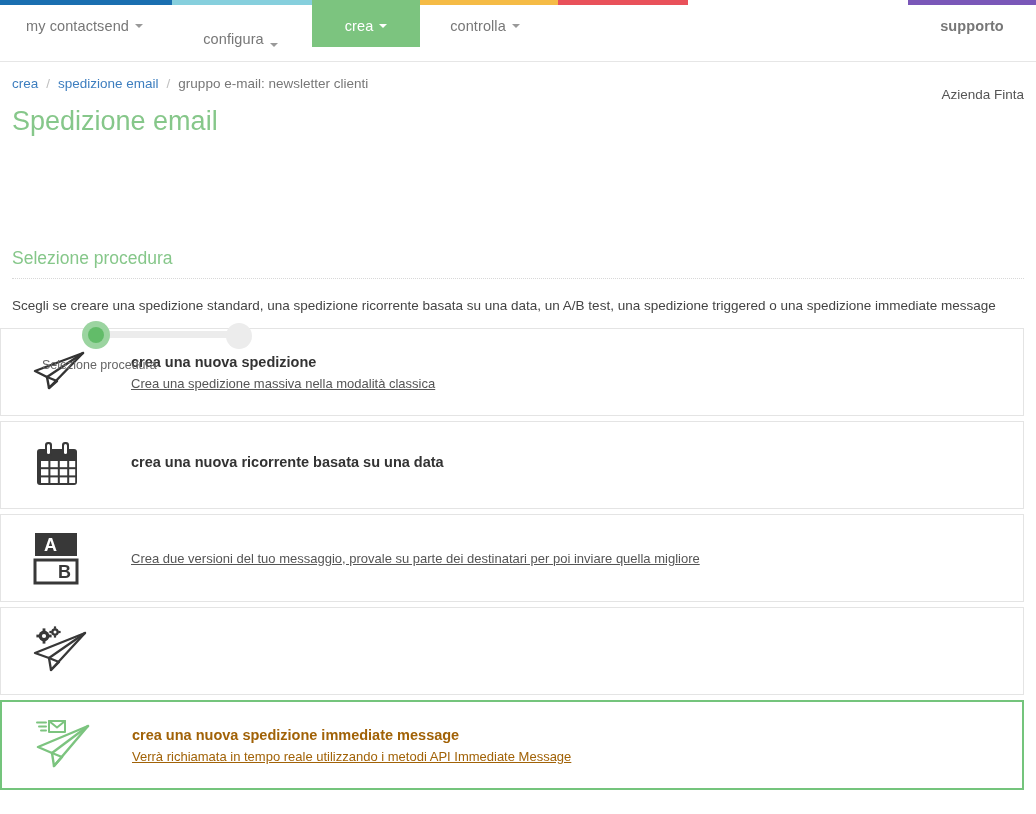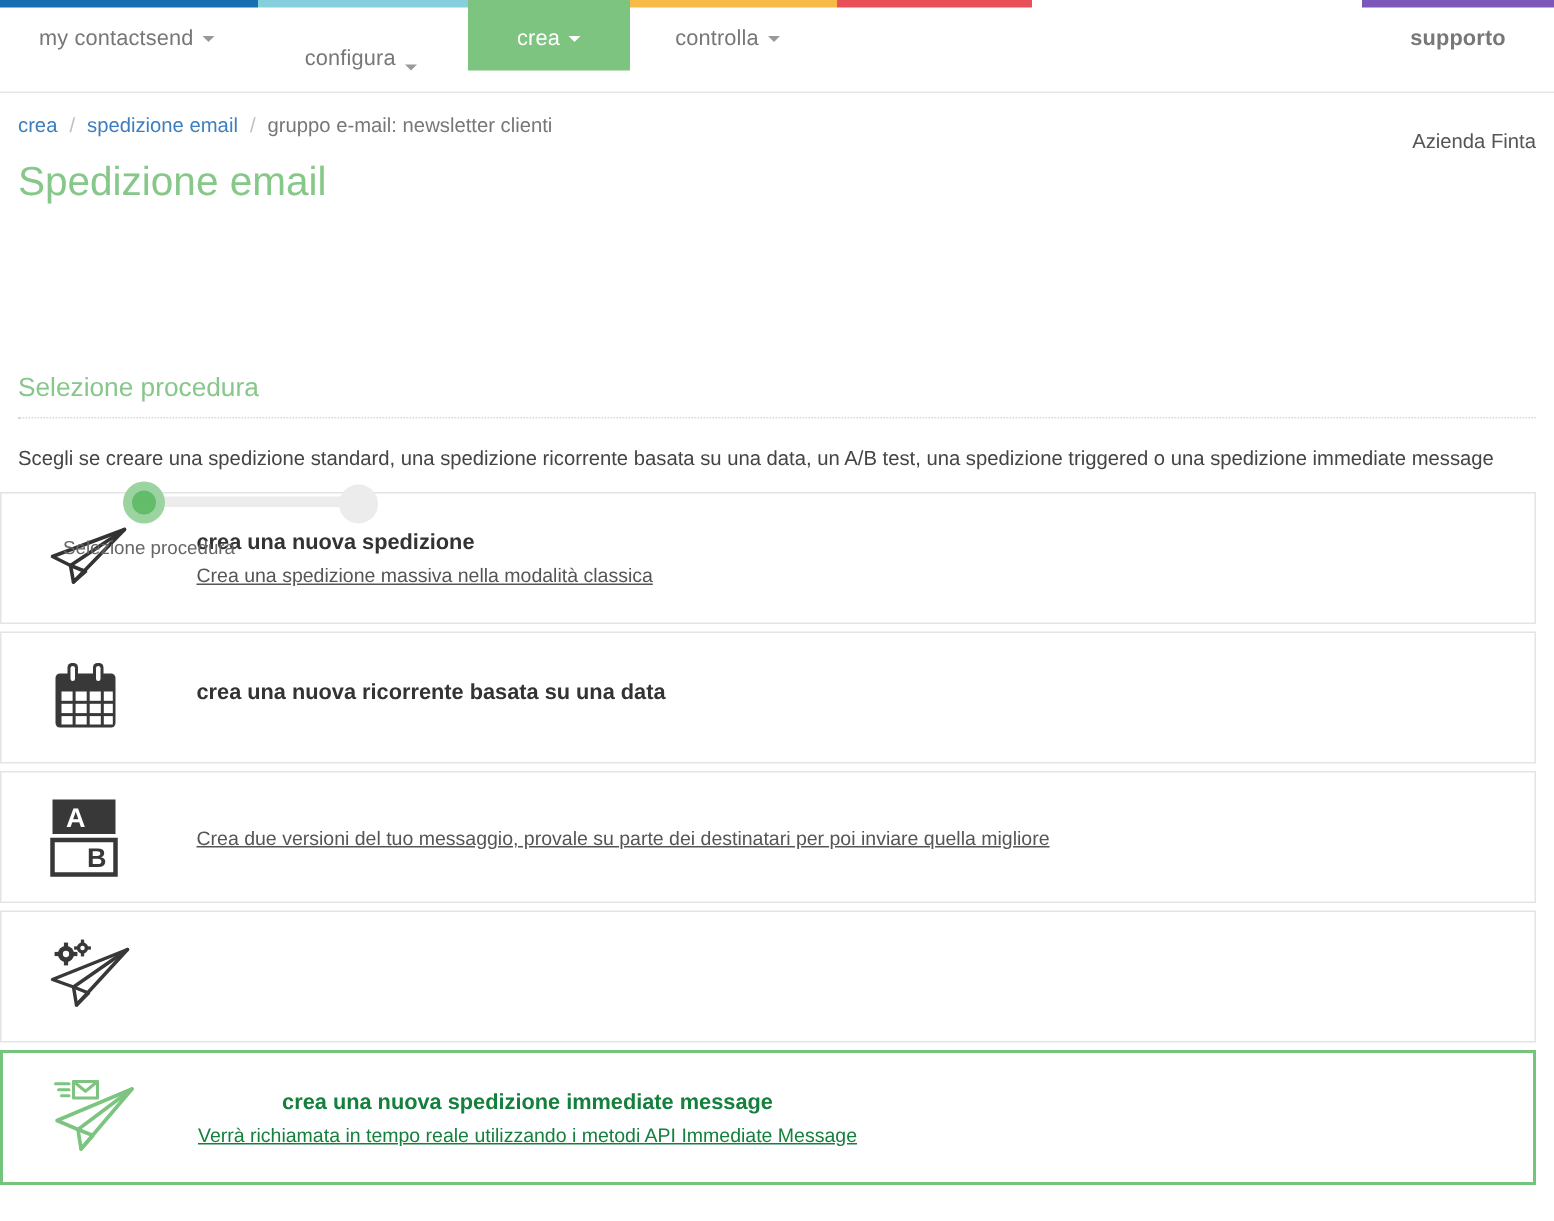--- a/index.html
+++ b/index.html
@@ -191,21 +191,21 @@
     font-weight: bold;
     color: #333333;
     margin-bottom: 6px;
   }
   .card-sub {
     font-size: 13px;
     color: #555555;
     text-decoration: underline;
   }
   .card.selected .card-title,
-  .card.selected .card-sub { color: #15803d; text-align: center; }
+  .card.selected .card-sub { color: #a16207; }
 </style>
 </head>
 <body>
 
 <div class="topnav">
   <div class="colorbar">
     <span style="width:172px;background:#1a6fb0"></span>
     <span style="width:140px;background:#86cfdd"></span>
     <span style="width:108px;background:#7cc47f"></span>
     <span style="width:138px;background:#f5bb46"></span>

